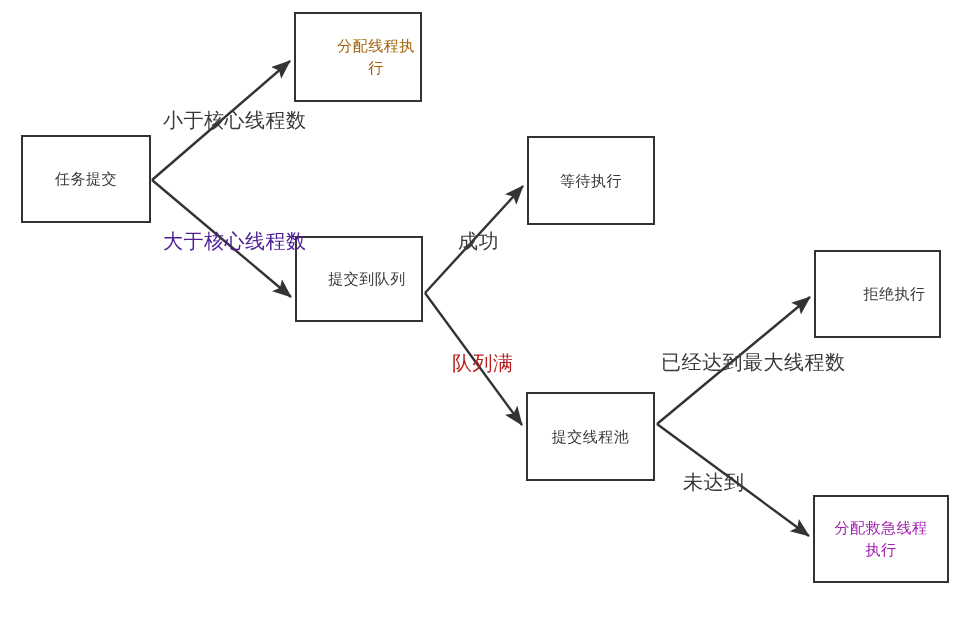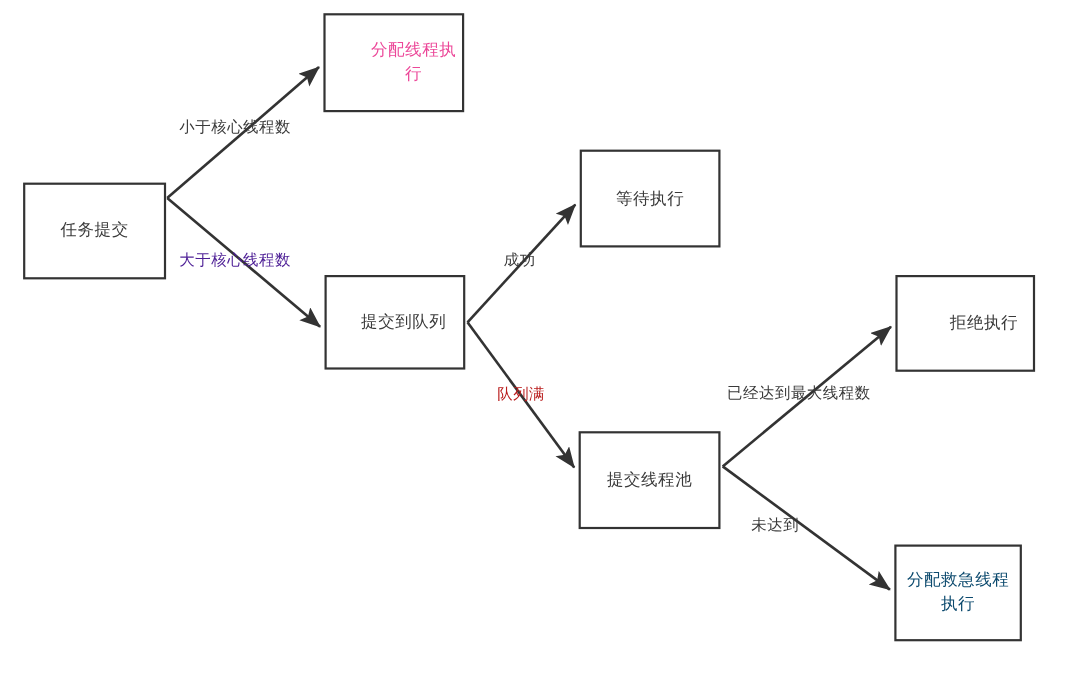--- a/index.html
+++ b/index.html
@@ -38,21 +38,21 @@
     line-height: 1.45;
     letter-spacing: 0.5px;
   }
   .node-label {
     display: block;
     white-space: pre-line;
   }
   .edge-label {
     position: absolute;
     color: #3a3a3a;
-    font-size: 14px;
+    font-size: 20px;
     letter-spacing: 0.5px;
     white-space: nowrap;
     background: transparent;
   }
   .watermark {
     position: absolute;
     color: #c9c9c9;
     font-size: 15px;
     letter-spacing: 0.4px;
     white-space: nowrap;
@@ -73,39 +73,39 @@
         <line x1="152" y1="180" x2="290" y2="61" stroke="#333333" stroke-width="2.4" marker-end="url(#arrowhead)"></line>
         <line x1="152" y1="180" x2="291" y2="297" stroke="#333333" stroke-width="2.4" marker-end="url(#arrowhead)"></line>
         <line x1="425" y1="293" x2="523" y2="186" stroke="#333333" stroke-width="2.4" marker-end="url(#arrowhead)"></line>
         <line x1="425" y1="293" x2="522" y2="425" stroke="#333333" stroke-width="2.4" marker-end="url(#arrowhead)"></line>
         <line x1="657" y1="424" x2="810" y2="297" stroke="#333333" stroke-width="2.4" marker-end="url(#arrowhead)"></line>
         <line x1="657" y1="424" x2="809" y2="536" stroke="#333333" stroke-width="2.4" marker-end="url(#arrowhead)"></line>
       </g>
   </svg>
 
   <div id="nodes-layer">
-      <div class="node-box" style="left: 21px; top: 135px; width: 130px; height: 88px; border-color: rgb(51, 51, 51); color: rgb(58, 58, 58); margin-top: 31px;">
+      <div class="node-box" style="left: 21px; top: 135px; width: 130px; height: 88px; border-color: rgb(51, 51, 51); color: rgb(58, 58, 58);">
         <span class="node-label">任务提交</span>
       </div>
-      <div class="node-box" style="left: 294px; top: 12px; width: 128px; height: 90px; border-color: rgb(51, 51, 51); color: #ec4899; padding-left: 36px;">
+      <div class="node-box" style="left: 294px; top: 12px; width: 128px; height: 90px; border-color: rgb(51, 51, 51); color: #a16207; padding-left: 36px;">
         <span class="node-label">分配线程执行</span>
       </div>
-      <div class="node-box" style="left: 295px; top: 250px; width: 128px; height: 86px; border-color: rgb(51, 51, 51); color: rgb(58, 58, 58); padding-left: 16px;">
+      <div class="node-box" style="left: 295px; top: 236px; width: 128px; height: 86px; border-color: rgb(51, 51, 51); color: rgb(58, 58, 58); padding-left: 16px;">
         <span class="node-label">提交到队列</span>
       </div>
       <div class="node-box" style="left: 527px; top: 136px; width: 128px; height: 89px; border-color: rgb(51, 51, 51); color: rgb(58, 58, 58);">
         <span class="node-label">等待执行</span>
       </div>
       <div class="node-box" style="left: 526px; top: 392px; width: 129px; height: 89px; border-color: rgb(51, 51, 51); color: rgb(58, 58, 58);">
         <span class="node-label">提交线程池</span>
       </div>
       <div class="node-box" style="left: 814px; top: 250px; width: 127px; height: 88px; border-color: rgb(51, 51, 51); color: rgb(58, 58, 58); padding-left: 34px;">
         <span class="node-label">拒绝执行</span>
       </div>
-      <div class="node-box" style="left: 813px; top: 495px; width: 116px; height: 88px; border-color: rgb(51, 51, 51); color: #0c4a6e;">
+      <div class="node-box" style="left: 813px; top: 495px; width: 136px; height: 88px; border-color: rgb(51, 51, 51); color: #a21caf;">
         <span class="node-label">分配救急线程
 执行</span>
       </div>
     </div>
   <div id="edge-labels-layer">
       <div class="edge-label" style="left: 163px; top: 107px; color: rgb(58, 58, 58);">小于核心线程数</div>
       <div class="edge-label" style="left: 163px; top: 228px; color: #4c1d95;">大于核心线程数</div>
       <div class="edge-label" style="left: 458px; top: 228px; color: rgb(58, 58, 58);">成功</div>
       <div class="edge-label" style="left: 452px; top: 350px; color: #b91c1c;">队列满</div>
       <div class="edge-label" style="left: 661px; top: 349px; color: rgb(58, 58, 58);">已经达到最大线程数</div>

